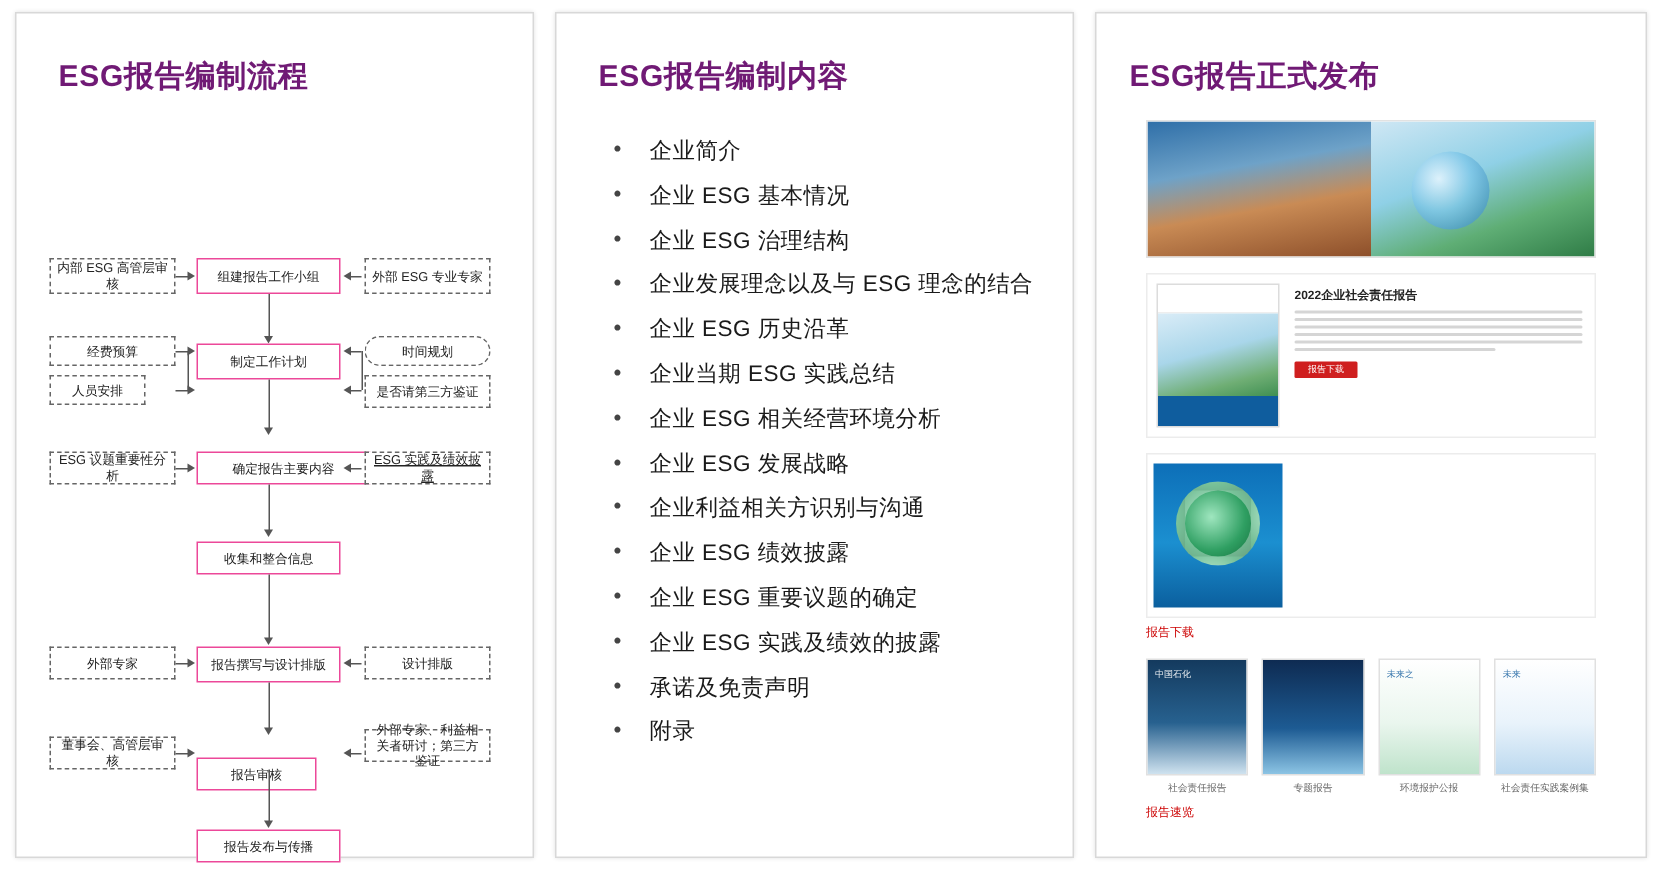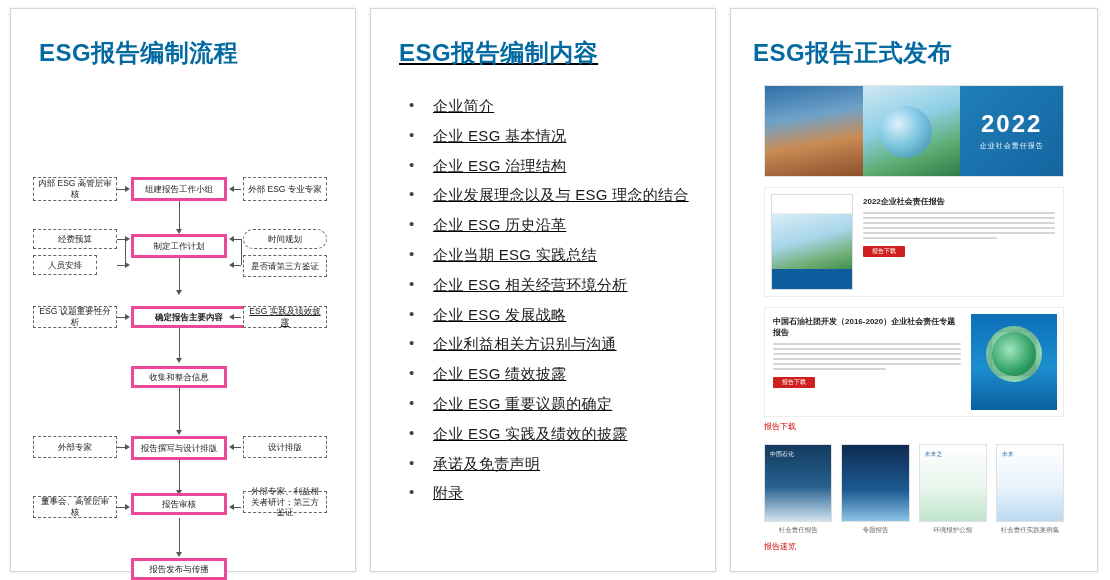--- a/index.html
+++ b/index.html
@@ -18,25 +18,25 @@
     box-sizing:border-box;
   }
   .panel{
     background:#ffffff;
     border:1px solid #d8d8d8;
     box-shadow:0 0 3px rgba(0,0,0,.12);
     box-sizing:border-box;
     position:relative;
   }
   .panel-1{width:346px;}
-  .panel-2{width:346px;text-decoration:underline;}
+  .panel-2{width:346px;}
   .panel-3{width:368px;}
   .panel-title{
-    color:#0369a1;
-    font-size:24px;
+    color:#701a75;
+    font-size:20px;
     font-weight:bold;
     letter-spacing:.5px;
     padding:28px 0 0 28px;
   }
   .panel-3 .panel-title{padding-left:22px;}
 
   
   .flow{
     position:relative;
     margin:22px 0 0 0;
@@ -46,21 +46,21 @@
     position:absolute;
     box-sizing:border-box;
     display:flex;align-items:center;justify-content:center;
     text-align:center;
     font-size:8.5px;
     color:#222;
     line-height:1.25;
     background:#fff;
     padding:2px 3px;
   }
-  .node.solid{border:3px solid #ec4899;}
+  .node.solid{border:1px solid #ec4899;}
   .node.dashed{border:1px dashed #666;}
   .vline,.hline{position:absolute;background:#555;}
   .vline{width:1px;}
   .hline{height:1px;}
   .arrow-down{
     position:absolute;width:0;height:0;
     border-left:3.5px solid transparent;
     border-right:3.5px solid transparent;
     border-top:5px solid #555;
   }
@@ -231,21 +231,21 @@
       <div class="arrow-left" style="left:218px;top:144.5px;"></div>
       <div class="hline" style="left:221px;top:174px;width:9px;"></div>
       <div class="arrow-left" style="left:218px;top:170.5px;"></div>
       <div class="vline" style="left:114px;top:148px;height:26px;"></div>
       <div class="vline" style="left:230px;top:148px;height:26px;"></div>
 
       <div class="vline" style="left:168px;top:167px;height:34px;"></div>
       <div class="arrow-down" style="left:164.5px;top:199px;"></div>
 
       <div class="node dashed" style="left:22px;top:215px;width:84px;height:22px;">ESG 议题重要性分析</div>
-      <div class="node solid" style="left:120px;top:215px;width:116px;height:22px;font-weight:bold;">确定报告主要内容</div>
+      <div class="node solid" style="left:120px;top:215px;width:116px;height:22px;">确定报告主要内容</div>
       <div class="node dashed" style="left:232px;top:215px;width:84px;height:22px;text-decoration:underline;">ESG 实践及绩效披露</div>
       <div class="hline" style="left:106px;top:226px;width:9px;"></div>
       <div class="arrow-right" style="left:114px;top:222.5px;"></div>
       <div class="hline" style="left:221px;top:226px;width:9px;"></div>
       <div class="arrow-left" style="left:218px;top:222.5px;"></div>
 
       <div class="vline" style="left:168px;top:237px;height:32px;"></div>
       <div class="arrow-down" style="left:164.5px;top:267px;"></div>
 
       <div class="node solid" style="left:120px;top:275px;width:96px;height:22px;">收集和整合信息</div>
@@ -258,21 +258,21 @@
       <div class="node dashed" style="left:232px;top:345px;width:84px;height:22px;">设计排版</div>
       <div class="hline" style="left:106px;top:356px;width:9px;"></div>
       <div class="arrow-right" style="left:114px;top:352.5px;"></div>
       <div class="hline" style="left:221px;top:356px;width:9px;"></div>
       <div class="arrow-left" style="left:218px;top:352.5px;"></div>
 
       <div class="vline" style="left:168px;top:369px;height:32px;"></div>
       <div class="arrow-down" style="left:164.5px;top:399px;"></div>
 
       <div class="node dashed" style="left:22px;top:405px;width:84px;height:22px;">董事会、高管层审核</div>
-      <div class="node solid" style="left:120px;top:402px;width:96px;height:22px;">报告审核</div>
+      <div class="node solid" style="left:120px;top:419px;width:80px;height:22px;">报告审核</div>
       <div class="node dashed" style="left:232px;top:400px;width:84px;height:22px;">外部专家、利益相关者研讨；第三方鉴证</div>
       <div class="hline" style="left:106px;top:416px;width:9px;"></div>
       <div class="arrow-right" style="left:114px;top:412.5px;"></div>
       <div class="hline" style="left:221px;top:416px;width:9px;"></div>
       <div class="arrow-left" style="left:218px;top:412.5px;"></div>
 
       <div class="vline" style="left:168px;top:427px;height:36px;"></div>
       <div class="arrow-down" style="left:164.5px;top:461px;"></div>
 
       <div class="node solid" style="left:120px;top:467px;width:96px;height:22px;">报告发布与传播</div>
@@ -300,24 +300,20 @@
   </div>
 
   <div class="panel panel-3">
     <div class="panel-title">ESG报告正式发布</div>
 
     <div class="gallery">
 
       <div class="hero">
         <div class="hero-a"></div>
         <div class="hero-b"></div>
-        <div class="hero-c">
-          <div class="hero-year">2022</div>
-          <div class="hero-sub">企业社会责任报告</div>
-        </div>
       </div>
 
       <div class="row2">
         <div class="cover-mini">
           <div class="cm-top"></div>
           <div class="cm-art"></div>
           <div class="cm-bottom"></div>
         </div>
         <div class="mini-body">
           <div class="mini-title">2022企业社会责任报告</div>
@@ -327,32 +323,20 @@
               <i></i>
               <i></i>
               <i></i>
               <i style="width:70%"></i>
           </div>
           <div class="dl-btn">报告下载</div>
         </div>
       </div>
 
       <div class="row3">
-        <div class="mini-body">
-          <div class="mini-title">中国石油社团开发（2016-2020）企业社会责任专题报告</div>
-          <div class="fakelines">
-            <i></i>
-              <i></i>
-              <i></i>
-              <i></i>
-              <i></i>
-              <i style="width:60%"></i>
-          </div>
-          <div class="dl-btn">报告下载</div>
-        </div>
         <div class="cover-blue"></div>
       </div>
 
       <div class="caption">报告下载</div>
 
       <div class="thumbs">
         <div class="thumb t1">
           <div class="tlabel">中国石化</div>
         </div>
         <div class="thumb t2">

